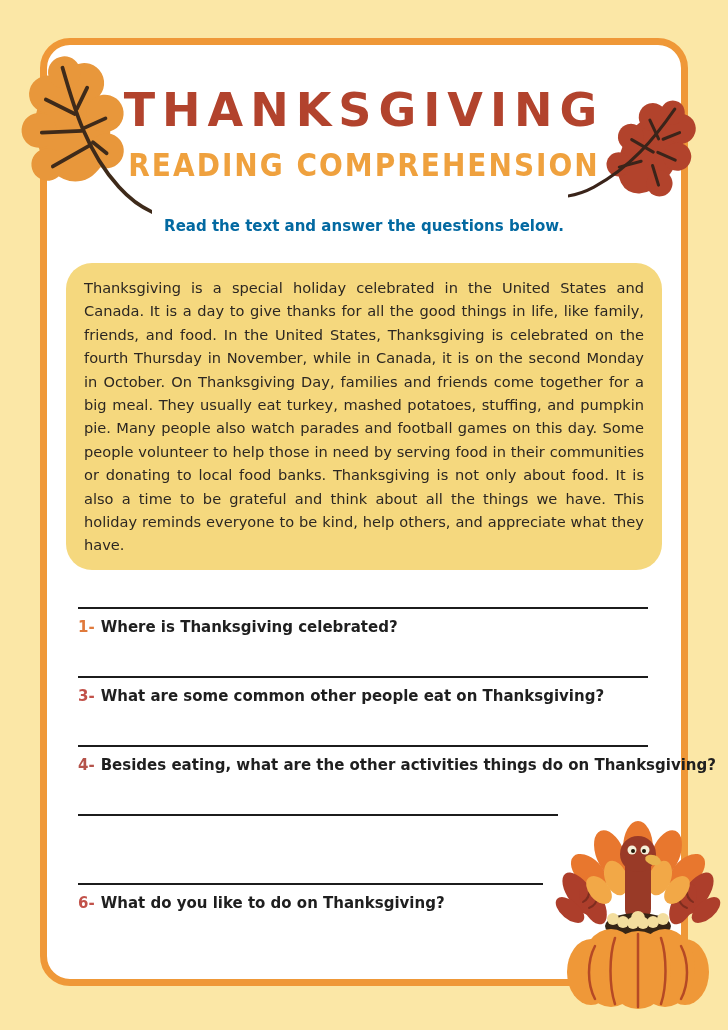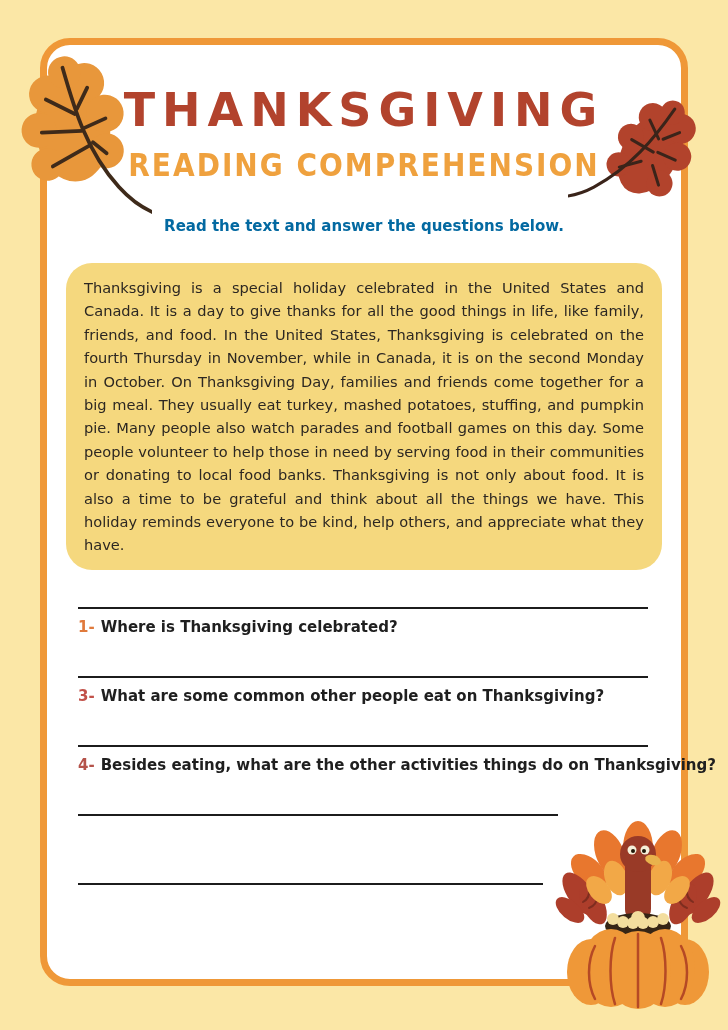--- a/index.html
+++ b/index.html
@@ -55,20 +55,21 @@
           <div class="answer-line"></div>
         </div>
         <div class="q-block">
           <div class="q-text"><span class="q-num" style="color: rgb(181, 83, 74);">4-</span><span>Besides eating, what are the other activities things do on Thanksgiving?</span></div>
           <div class="answer-line"></div>
         </div>
         <div class="q-block short">
           <div class="answer-line"></div>
         </div>
         <div class="q-block shorter">
+          <div class="q-text"><span class="q-num" style="color: rgb(194, 82, 74);">6-</span><span>What do you like to do on Thanksgiving?</span></div>
           <div class="answer-line"></div>
         </div>
       </div>
     </div>
   </div>
 
   <svg class="leaf-left" width="138" height="182" viewBox="0 0 110 146">
     <g transform="rotate(-6 55 70)">
       <g fill="#E8973B">
         <ellipse cx="48" cy="58" rx="30" ry="42"></ellipse>

